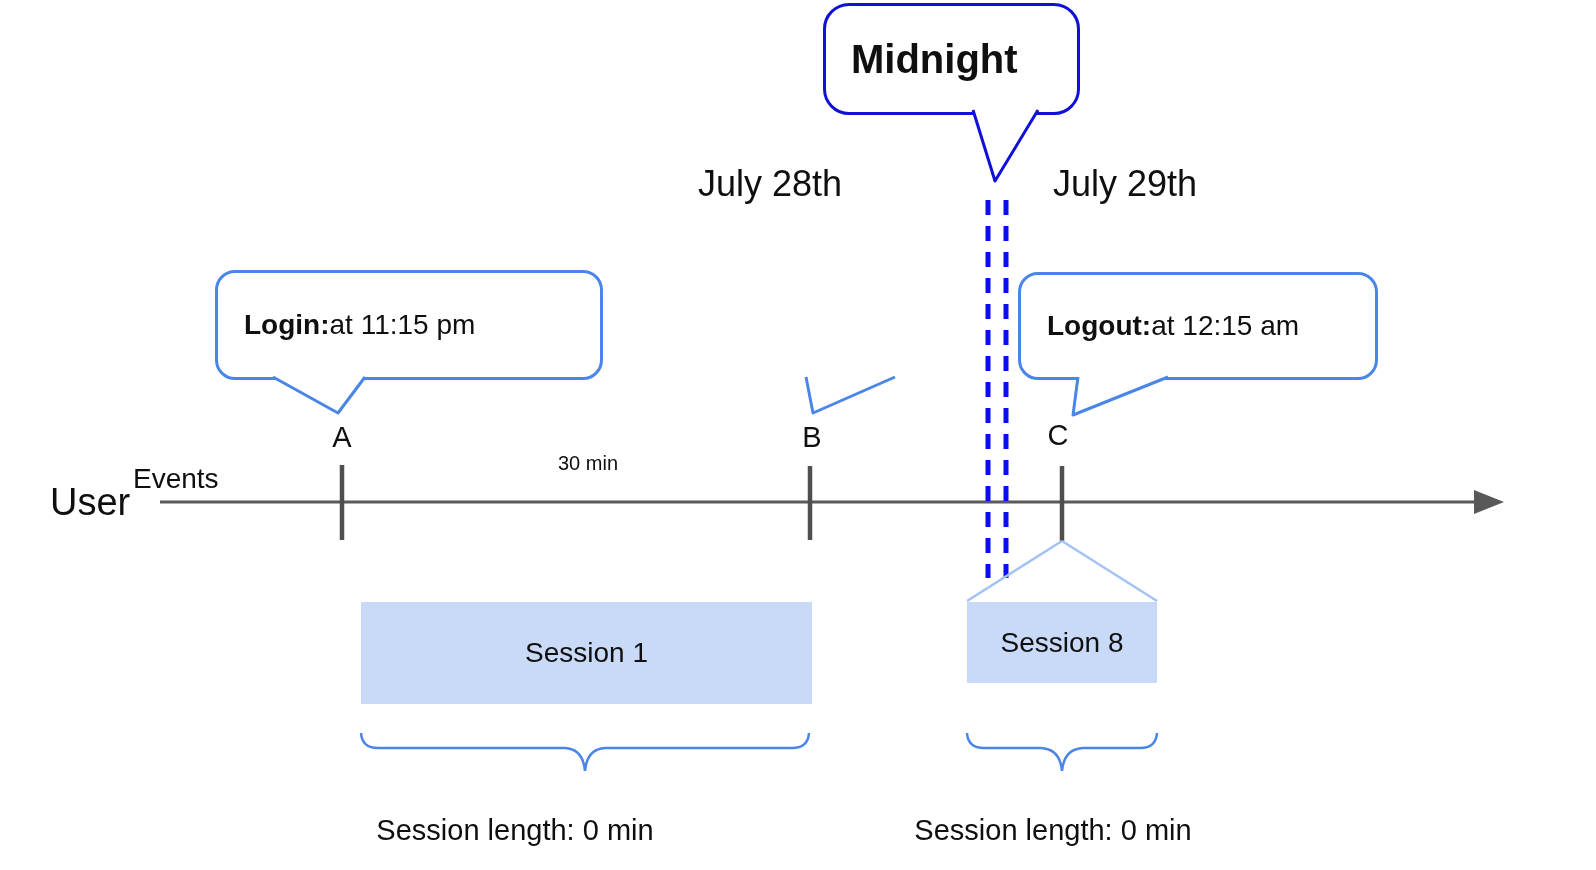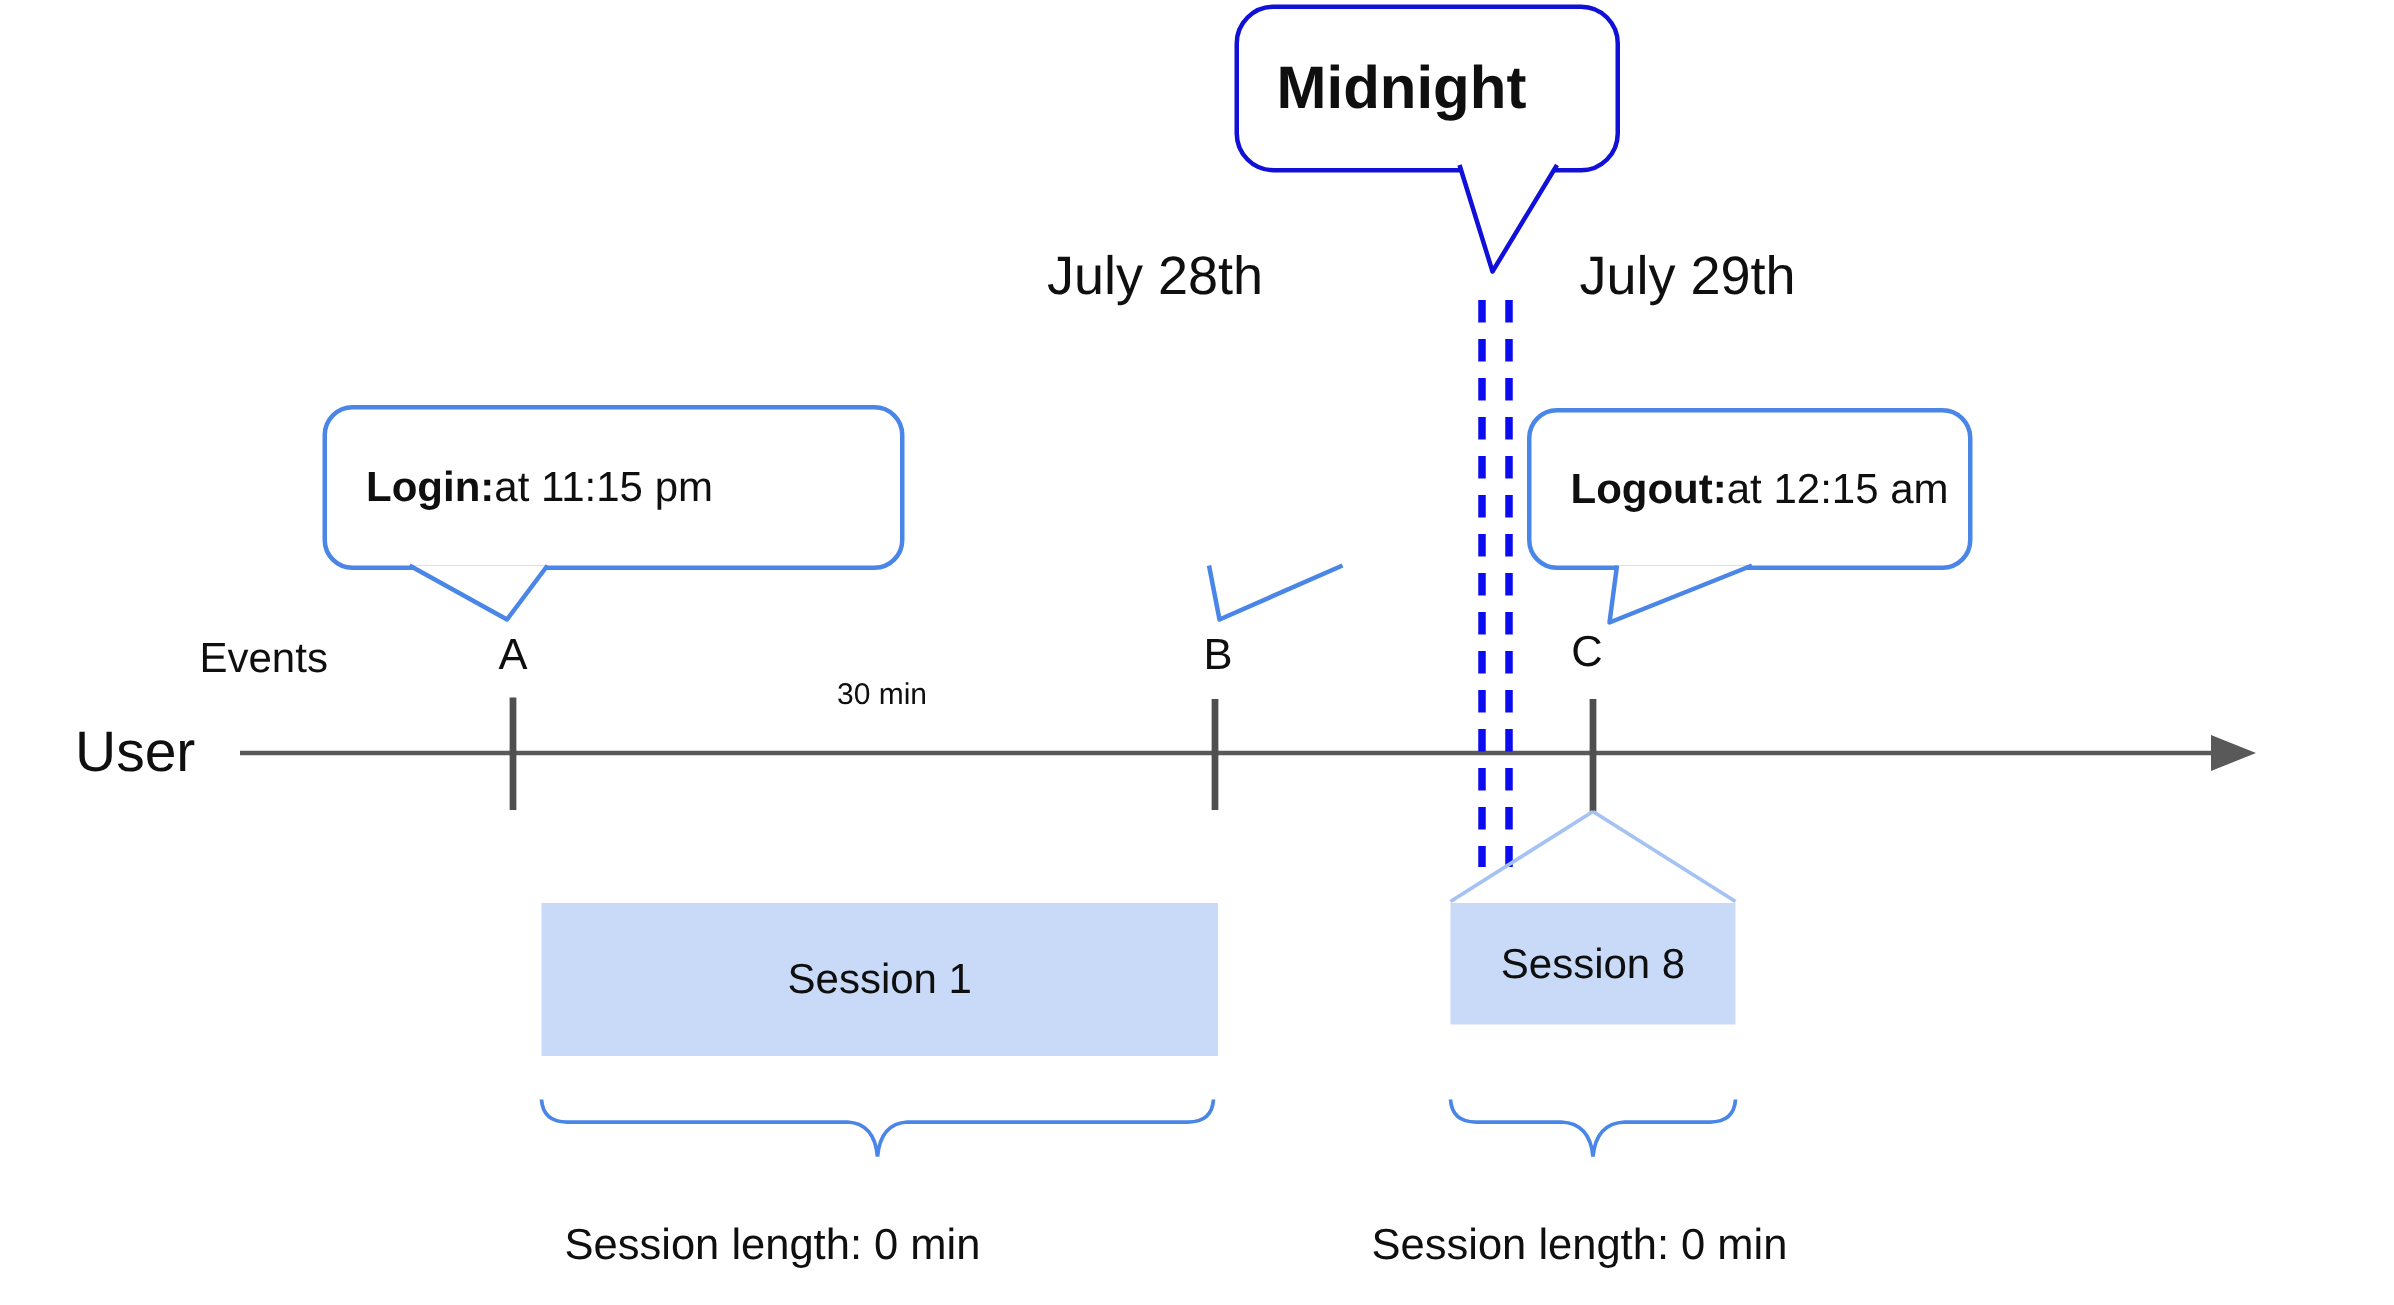--- a/index.html
+++ b/index.html
@@ -24,21 +24,21 @@
   .midnight-bubble {
     border:3px solid var(--midnight_blue); border-radius:26px;
     font-size:40px; font-weight:bold; padding-left:25px;
   }
   .bubble .bold { font-weight:bold; }
   .bar {
     position:absolute; background:var(--session_fill); z-index:1;
     display:flex; align-items:center; justify-content:center; font-size:28px;
   }
   .date-label { font-size:36px; }
-  .axis-label { font-size:28px; }
+  .axis-label { font-size:28px;margin-top:40px; }
   .marker { font-size:29px; }
   .user-label { font-size:38px; }
   .interval { font-size:20px; }
   .length-label { font-size:29px; }
 </style>
 </head>
 <body>
 
 <div class="canvas">
 
@@ -46,21 +46,21 @@
     <span>Midnight</span>
   </div>
 
   <div class="label centered date-label" style="left:770px; top:163px;">July 28th</div>
   <div class="label centered date-label" style="left:1125px; top:163px;">July 29th</div>
 
   <div class="bubble event-bubble" style="left:215px; top:270px; width:388px; height:110px;">
     <span class="bold">Login:</span>
       <span> at 11:15 pm</span>
   </div>
-  <div class="bubble event-bubble" style="left:1018px; top:272px; width:297px; height:108px;text-align:right;">
+  <div class="bubble event-bubble" style="left:1018px; top:272px; width:360px; height:108px;text-align:right;">
     <span class="bold">Logout:</span>
       <span> at 12:15 am</span>
   </div>
 
   <div class="label axis-label" style="left:133px; top:423px;">Events</div>
   <div class="label centered marker" style="left:342px; top:421px;">A</div>
   <div class="label centered marker" style="left:812px; top:421px;">B</div>
   <div class="label centered marker" style="left:1058px; top:419px;">C</div>
   <div class="label centered interval" style="left:588px; top:452px;">30 min</div>
   <div class="label user-label" style="left:50px; top:481px;">User</div>

